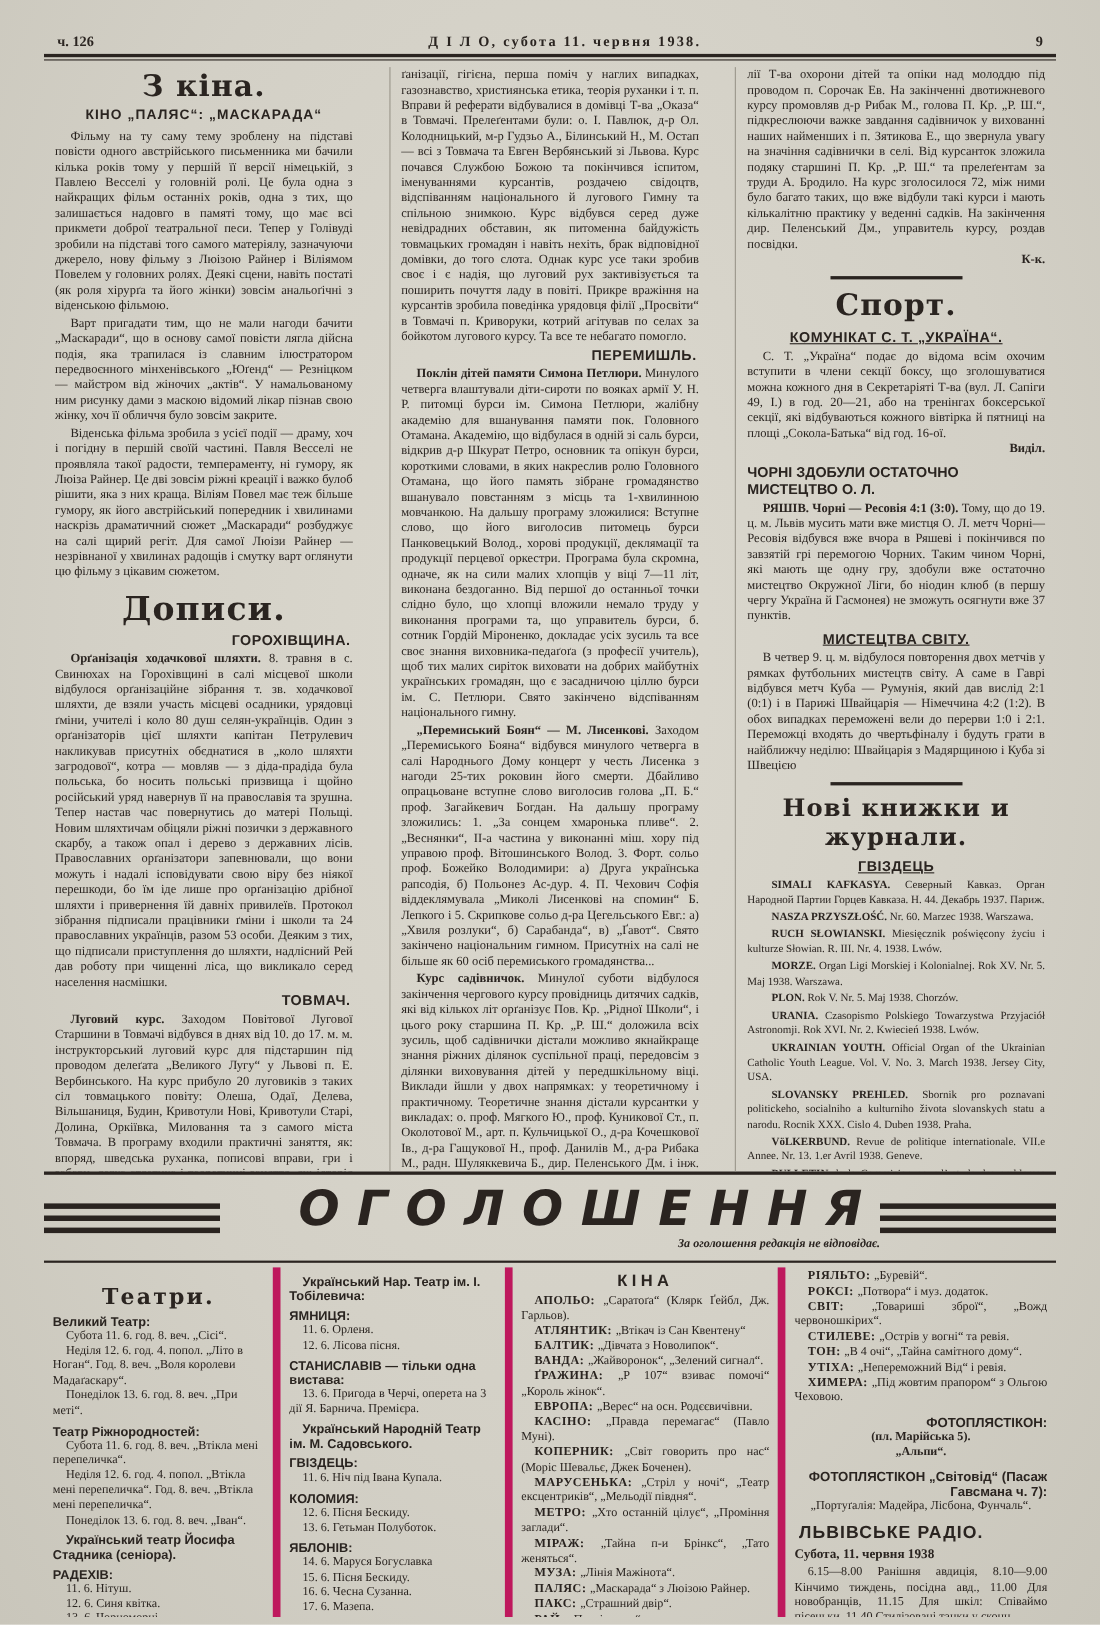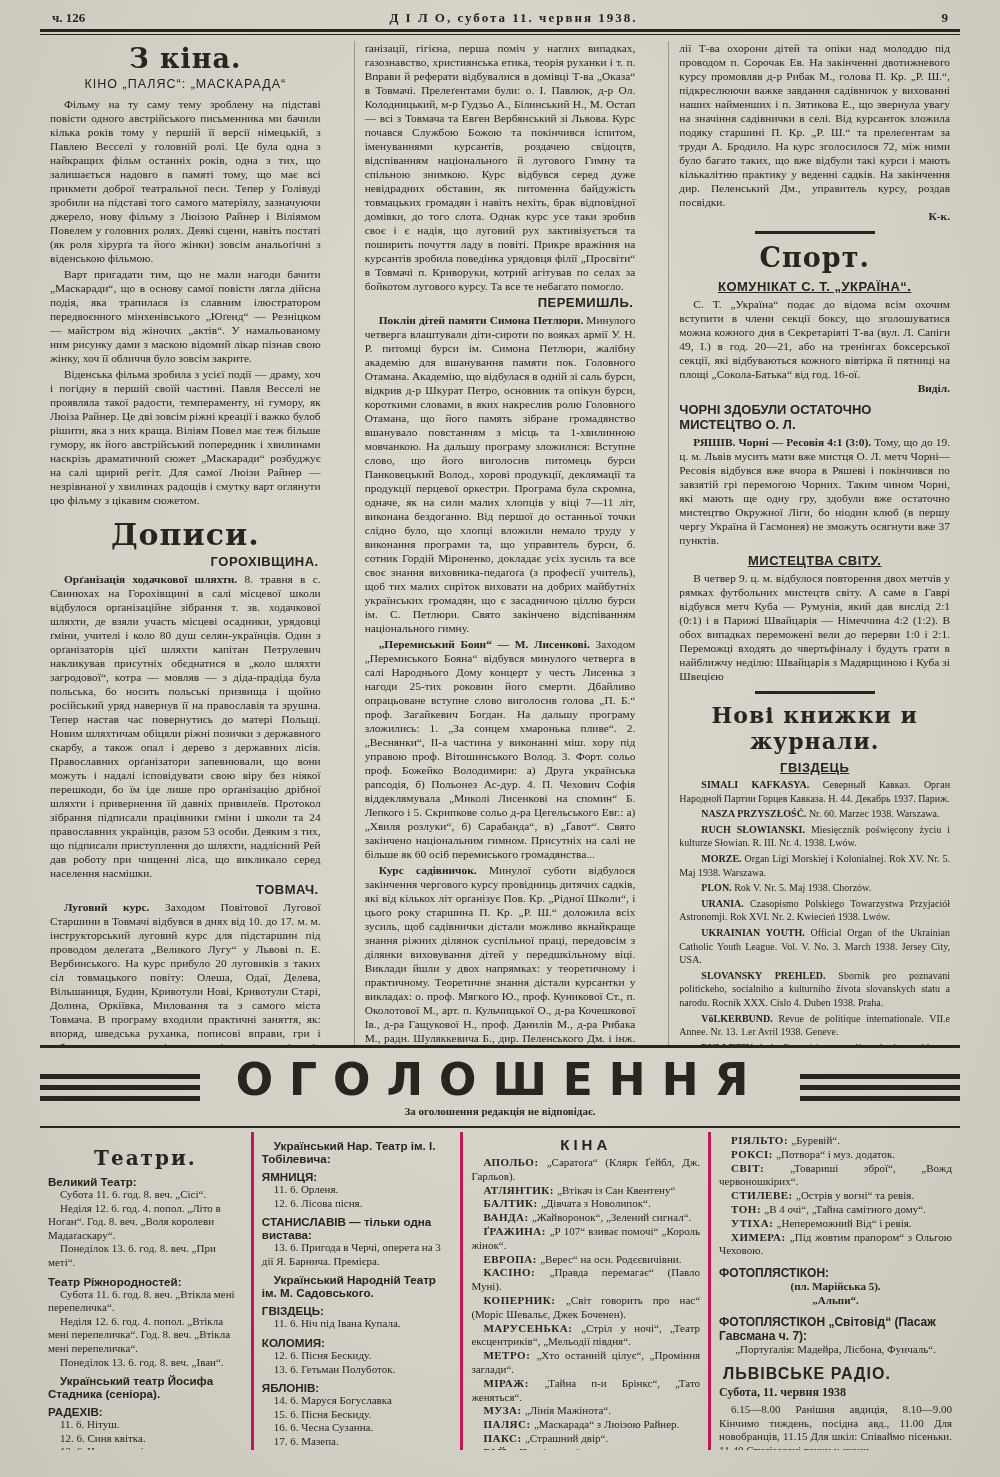--- a/index.html
+++ b/index.html
@@ -2,78 +2,78 @@
 <html><head>
 <meta charset="utf-8">
 <style>
   html,body{margin:0;padding:0;}
   body{
     width:1000px;height:1477px;overflow:hidden;
     background:radial-gradient(ellipse at 50% 40%, #dcd9cf 0%, #d3d0c6 60%, #c9c6bb 100%);
     color:#2a2420;
     font-family:"Liberation Serif", serif;
   }
-  .page{padding:8px 40px 0 40px;}
+  .page{padding:28px 40px 0 40px;}
   
   .hdr{display:flex;justify-content:space-between;align-items:baseline;
        font-weight:bold;font-size:13px;padding:2px 12px 3px 12px;}
   .hdr .mast{letter-spacing:2px;}
   .hdr-rule{border-top:3px solid #2a2420;border-bottom:1px solid #2a2420;height:2px;margin-bottom:6px;}
   
   .cols{display:flex;height:1004px;overflow:hidden;gap:23px;}
   .col{width:33.333%;padding:0 10px;overflow:hidden;}
   .col+.col{border-left:1px solid #9a958a;}
   .p{font-size:11.4px;line-height:14px;text-align:justify;text-indent:14px;margin:0 0 2px 0;}
   .lead{font-weight:bold;}
   .sign{display:block;text-align:right;font-weight:bold;text-indent:0;}
   .h-big{font-family:"DejaVu Serif", serif;font-weight:bold;text-align:center;
          font-size:27px;margin:2px 0 3px 0;letter-spacing:1px;}
   .h-big2{font-family:"DejaVu Serif", serif;font-weight:bold;text-align:center;
          font-size:30px;margin:10px 0 0 0;letter-spacing:1px;}
-  .h-cap{font-family:"Liberation Sans", sans-serif;font-weight:normal;text-align:center;
+  .h-cap{font-family:"Liberation Sans", sans-serif;font-weight:bold;text-align:center;
          font-size:12.5px;letter-spacing:1px;margin:2px 0 6px 0;}
   .h-right{font-family:"Liberation Sans", sans-serif;font-weight:bold;text-align:right;
          font-size:13px;letter-spacing:.5px;margin:2px 2px 3px 0;}
   .h-left{font-family:"Liberation Sans", sans-serif;font-weight:bold;text-align:left;
          font-size:13px;margin:7px 0 3px 0;}
   .h-mid{font-family:"Liberation Sans", sans-serif;font-weight:bold;text-align:center;
          font-size:13px;margin:6px 0 3px 0;letter-spacing:.5px;text-decoration:underline;}
   .rule-sm{width:120px;height:3px;background:#2a2420;margin:8px auto 8px auto;}
   .journal .p{text-indent:22px;font-size:10px;line-height:13.6px;}
   
   .banner-rule{border-top:3px solid #2a2420;margin-top:0px;}
   .banner{display:flex;align-items:center;justify-content:space-between;height:78px;}
   .bars{width:160px;}
   .bars div{height:5px;background:#2a2420;margin:6px 0;}
-  .banner-mid{flex:1;text-align:center;}
+  .banner-mid{flex:1;text-align:right;font-style:italic;}
   .ogol{font-family:"DejaVu Sans", sans-serif;font-weight:bold;font-size:44px;
         letter-spacing:16px;line-height:46px;}
   .ogol-sub{font-weight:bold;font-size:11px;margin-top:2px;}
   .thin-rule{border-top:2px solid #2a2420;margin-bottom:4px;}
   
   .bot{display:flex;height:318px;overflow:hidden;}
   .bcol{padding:2px 8px;overflow:hidden;}
-  .bcol+.bcol{border-left:3px solid #be185d;}
+  .bcol+.bcol{border-left:7px solid #be185d;}
   .bcol-a{width:23%;}
   .bcol-b{width:22.5%;}
   .bcol-c{width:27%;}
   .bcol-d{width:27.5%;}
   .bot-h{font-family:"DejaVu Serif", serif;font-weight:bold;text-align:center;
          font-size:20px;letter-spacing:2px;margin:12px 0 4px 0;}
   .bot-h-sp{font-family:"Liberation Sans", sans-serif;font-weight:bold;text-align:center;
          font-size:15px;letter-spacing:4px;margin:2px 0 3px 0;}
   .thead{font-weight:bold;font-size:11.6px;font-family:"Liberation Sans", sans-serif;margin-top:5px;}
   .thead-c{font-weight:bold;font-size:11.6px;font-family:"Liberation Sans", sans-serif;
            margin-top:5px;text-indent:12px;}
   .sched{font-size:11px;line-height:13.6px;text-indent:12px;}
   .kino-line{font-size:11px;line-height:13.8px;text-align:justify;text-indent:12px;}
   .kino-line b{letter-spacing:.5px;}
   .note{font-size:11px;line-height:13.6px;text-align:justify;text-indent:12px;margin:2px 0;}
   .foto-h{font-family:"Liberation Sans", sans-serif;font-weight:bold;font-size:12px;
-          text-align:left;margin-top:8px;}
+          text-align:right;margin-top:8px;}
   .foto-l{font-size:11px;text-align:center;line-height:13.6px;}
   .radio-h{font-family:"Liberation Sans", sans-serif;font-weight:bold;font-size:16px;
            letter-spacing:1px;margin:8px 0 2px 4px;}
   .radio-date{font-weight:bold;font-size:12px;margin:2px 0 3px 0;}
 </style>
 </head>
 <body>
 
 <div class="page">
 

